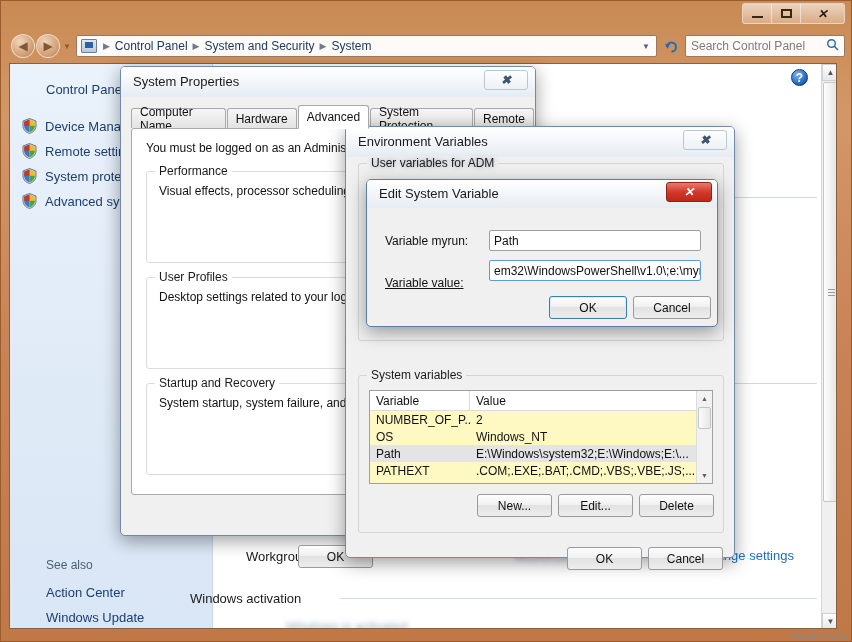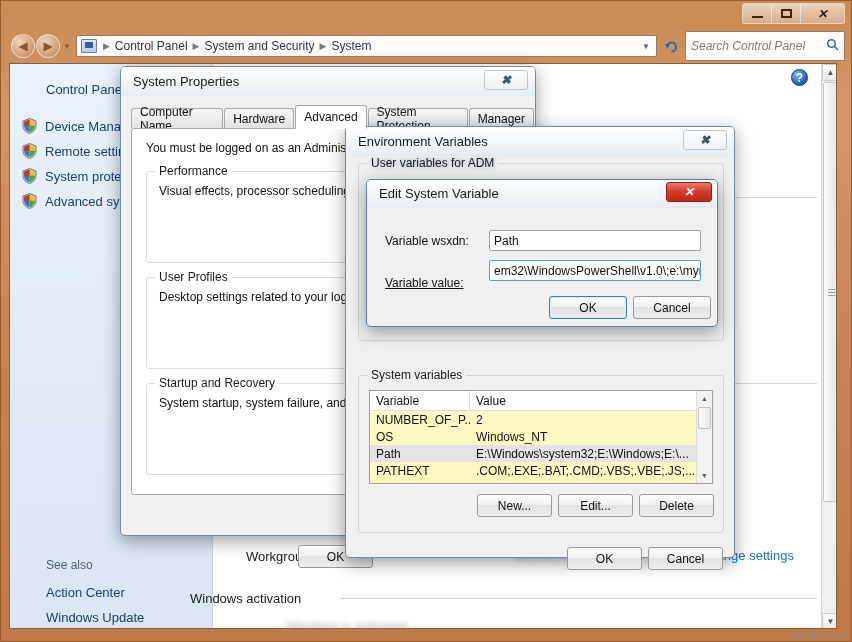--- a/index.html
+++ b/index.html
@@ -75,24 +75,24 @@
     background:#2b5fa8;
   }
   .crumb { padding: 0 2px; color: #1d3c63; white-space: nowrap; }
   .crumb-sep { color: #6b7d92; padding: 0 3px; font-size: 9px; }
   .addr-caret { margin-left:auto; color:#4a6582; font-size: 8px; padding-right:2px; }
   .refresh-btn {
     width: 22px; height: 22px; display:flex; align-items:center; justify-content:center;
     color:#1a5fa8; font-size: 13px; font-weight: bold; margin-right: 3px;
   }
   .search-box {
-    width: 160px; height: 30px; background: #fdfaf7;
+    width: 160px; height: 22px; background: #fdfaf7;
     border: 1px solid #9a7a5e; border-radius: 2px;
     display:flex; align-items:center; padding: 0 5px;
-    font-size: 12px; font-style: italic; color: #7d7d7d;
+    font-size: 12px; color: #7d7d7d;
   }
   .search-glass { margin-left:auto; color:#2b6cb0; font-size:12px; font-style:normal; }
 
   
   .content-pane {
     position: absolute; left: 8px; top: 62px; width: 828px; height: 566px;
     background: #ffffff; border: 1px solid #86613f; overflow: hidden;
   }
   .sidebar {
     position: absolute; left: 0; top: 0; width: 203px; height: 566px;
@@ -456,21 +456,21 @@
       <div class="tab">
           <span>Hardware</span>
         </div>
       <div class="tab active">
           <span>Advanced</span>
         </div>
       <div class="tab">
           <span>System Protection</span>
         </div>
       <div class="tab">
-          <span>Manager</span>
+          <span>Remote</span>
         </div>
     </div>
 
     <div class="tabpanel">
       <div style="position:absolute; left:14px; top:12px; font-size:12px; color:#111; white-space:nowrap; overflow:hidden; width:380px;">You must be logged on as an Administrator to make most of these changes.</div>
 
       <div class="group" style="left:14px; top:42px; width:372px; height:92px; background:#ffffff; border-color:#dcdcdc;">
         <span class="group-lbl" style="background:#ffffff;">Performance</span>
         <div style="position:absolute; left:12px; top:12px; font-size:12px; color:#111; white-space:nowrap; overflow:hidden; width:350px;">Visual effects, processor scheduling, memory usage, and virtual memory</div>
       </div>
@@ -564,21 +564,21 @@
 
 <div class="dialog" style="left:366px; top:179px; width:352px; height:148px; border:1px solid #5a7fa3;">
   <div class="dlg-titlebar" style="height:28px;padding-left:29px;">
     <div class="dlg-title" style="top:6px;">Edit System Variable</div>
     <div class="dlg-x red" style="right:5px; top:2px; width:46px; height:20px;">
       <span>✕</span>
     </div>
   </div>
   <div class="dlg-body" style="top:28px;">
 
-    <div class="field-lbl" style="left:18px; top:26px;">Variable wsxdn:</div>
+    <div class="field-lbl" style="left:18px; top:26px;">Variable myrun:</div>
     <div class="textinput" style="left:122px; top:22px; width:212px;">
       <span>Path</span>
     </div>
 
     <div class="field-lbl" style="left:18px; top:68px;text-decoration:underline;">Variable value:</div>
     <div class="textinput focus" style="left:122px; top:52px; width:212px;">
       <span>em32\WindowsPowerShell\v1.0\;e:\myrun;</span>
     </div>
 
     <div class="btn default" style="position:absolute; left:182px; top:88px; width:78px;">

